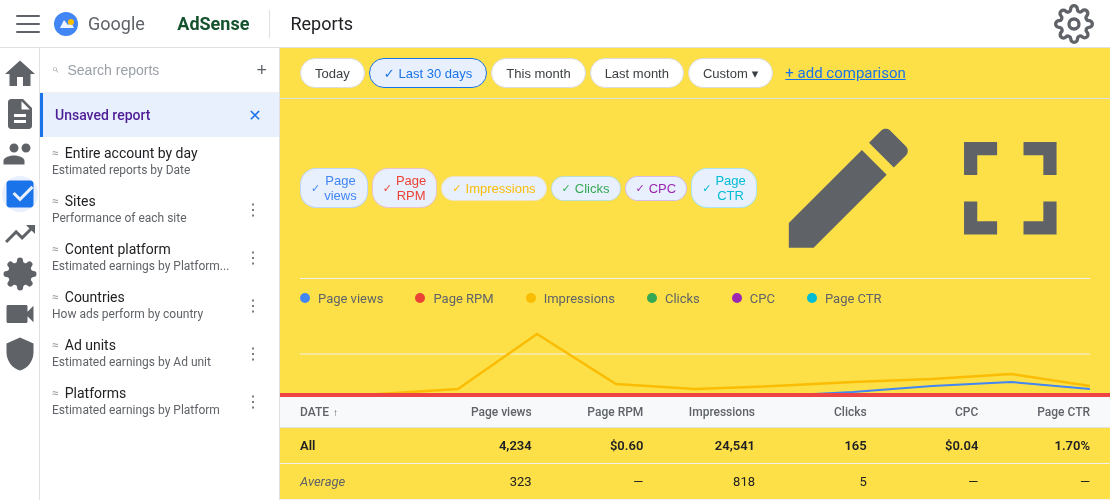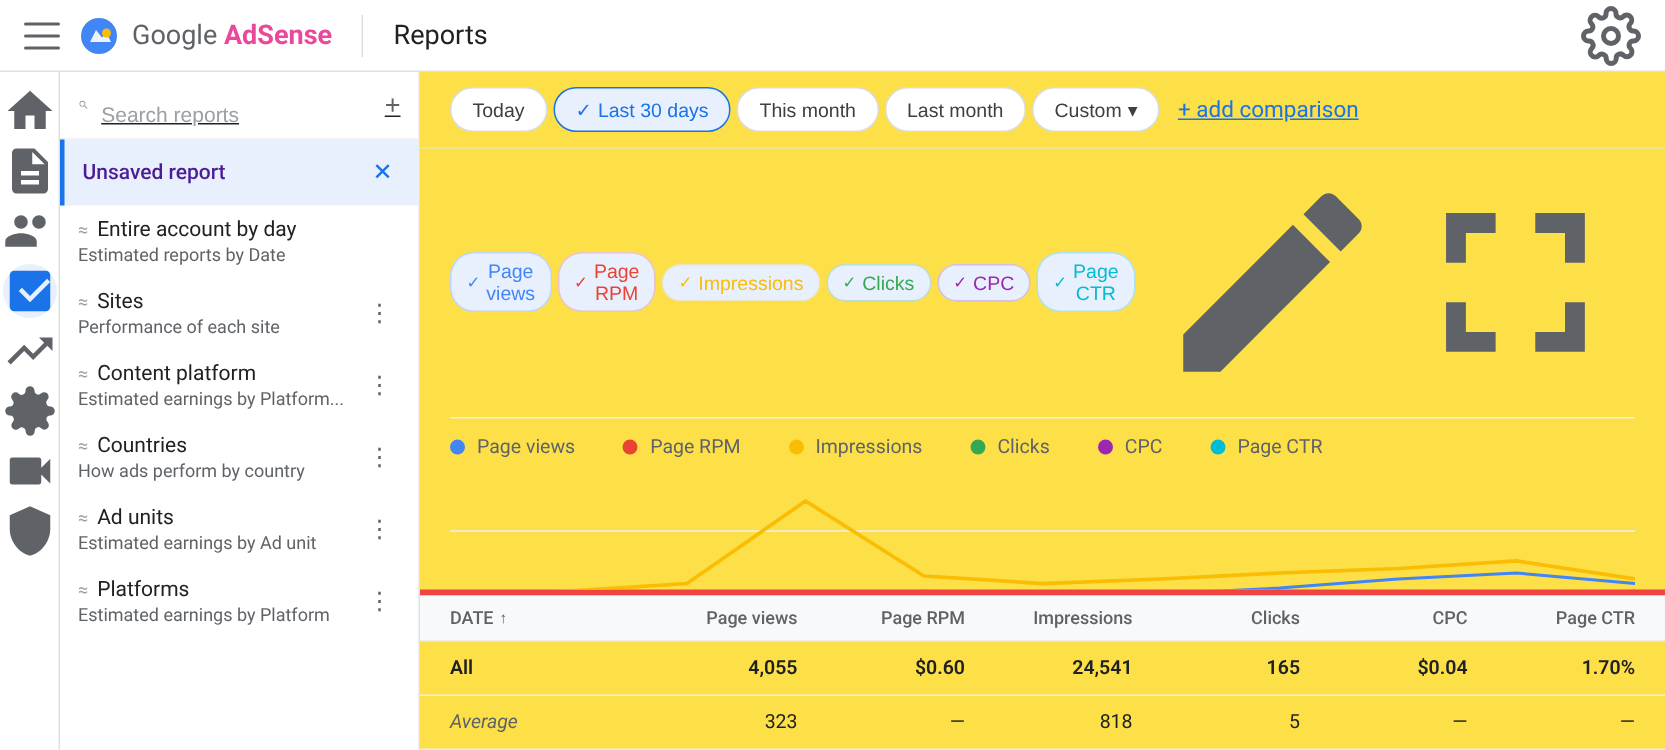--- a/index.html
+++ b/index.html
@@ -5,37 +5,37 @@
     * { box-sizing: border-box; margin: 0; padding: 0; }
     body { font-family: 'Google Sans', Roboto, Arial, sans-serif; font-size: 14px; background: #f8f9fa; color: #202124; overflow: hidden; }
     
     
     .topbar { display: flex; align-items: center; height: 48px; background: #fff; border-bottom: 1px solid #e0e0e0; padding: 0 16px; gap: 12px; }
     .hamburger { width: 24px; height: 24px; display: flex; flex-direction: column; justify-content: space-around; cursor: pointer; flex-shrink: 0; }
     .hamburger span { display: block; height: 2px; background: #5f6368; border-radius: 1px; }
     .logo-area { display: flex; align-items: center; gap: 8px; }
     .logo-icon { width: 28px; height: 28px; }
     .logo-text { font-size: 18px; color: #5f6368; font-weight: 400; }
-    .logo-text strong { color: #ec4899; }
+    .logo-text strong { color: #14532d; margin-left: 28px; }
     .divider-v { width: 1px; height: 28px; background: #e0e0e0; margin: 0 8px; }
     .page-title { font-size: 18px; color: #202124; font-weight: 400; }
     .spacer { flex: 1; }
     .gear-btn { width: 40px; height: 40px; border-radius: 50%; border: none; background: transparent; cursor: pointer; display: flex; align-items: center; justify-content: center; color: #5f6368; }
     
     
     .layout { display: flex; height: calc(500px - 48px); }
     
     
     .nav-icons { width: 40px; background: #fff; border-right: 1px solid #e0e0e0; display: flex; flex-direction: column; align-items: center; padding-top: 8px; gap: 4px; }
     .nav-icon { width: 36px; height: 36px; border-radius: 50%; display: flex; align-items: center; justify-content: center; cursor: pointer; color: #5f6368; }
     .nav-icon.active { background: #e8f0fe; color: #1a73e8; }
     
     
     .sidebar { width: 240px; background: #fff; border-right: 1px solid #e0e0e0; display: flex; flex-direction: column; overflow-y: auto; }
-    .search-bar { display: flex; align-items: flex-end; padding: 8px 12px; gap: 8px; border-bottom: 1px solid #f0f0f0; text-decoration: underline; }
+    .search-bar { display: flex; align-items: center; padding: 8px 12px; gap: 8px; border-bottom: 1px solid #f0f0f0; }
     .search-bar input { flex: 1; border: none; outline: none; font-size: 14px; color: #202124; background: transparent; }
     .search-bar input::placeholder { color: #9aa0a6; }
     .add-btn { width: 28px; height: 28px; border-radius: 50%; border: none; background: transparent; cursor: pointer; display: flex; align-items: center; justify-content: center; color: #5f6368; font-size: 18px; }
     
     .unsaved-item { display: flex; align-items: center; padding: 0 12px; height: 44px; background: #e8f0fe; border-left: 3px solid #1a73e8; }
     .unsaved-item span { flex: 1; color: #4c1d95; font-size: 14px; font-weight: 500; }
     .close-btn { width: 24px; height: 24px; border-radius: 50%; border: none; background: transparent; cursor: pointer; display: flex; align-items: center; justify-content: center; color: #1a73e8; font-size: 16px; }
     
     .sidebar-item { display: flex; align-items: center; padding: 8px 12px; cursor: pointer; border-radius: 0; }
     .sidebar-item-content { flex: 1; }
@@ -363,21 +363,21 @@
         <div class="col-pageviews">Page views</div>
         <div class="col-pagerpm">Page RPM</div>
         <div class="col-impressions">Impressions</div>
         <div class="col-clicks">Clicks</div>
         <div class="col-cpc">CPC</div>
         <div class="col-pagectr">Page CTR</div>
       </div>
       <div id="table-body">
           <div class="table-row">
     <div class="col-date" style="font-weight:600">All</div>
-    <div class="col-pageviews" style="font-weight:600">4,055</div>
+    <div class="col-pageviews" style="font-weight:600">4,234</div>
     <div class="col-pagerpm" style="font-weight:600">$0.60</div>
     <div class="col-impressions" style="font-weight:600">24,541</div>
     <div class="col-clicks" style="font-weight:600">165</div>
     <div class="col-cpc" style="font-weight:600">$0.04</div>
     <div class="col-pagectr" style="font-weight:600">1.70%</div>
   </div>
           <div class="table-row">
     <div class="col-date" style="color:#5f6368;font-style:italic">Average</div>
     <div class="col-pageviews" style="">323</div>
     <div class="col-pagerpm" style="">—</div>

